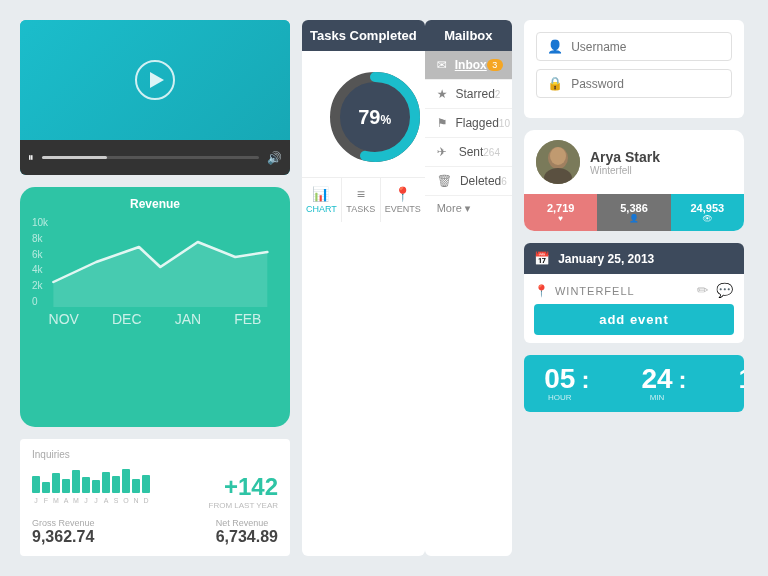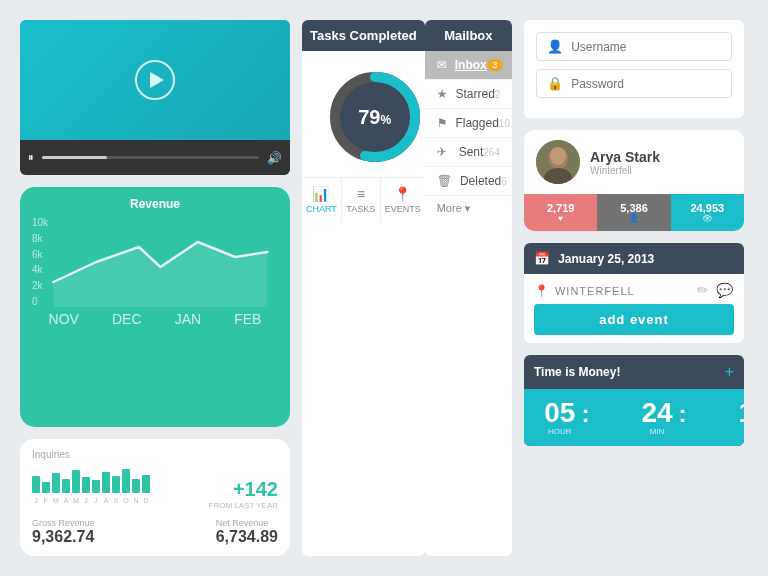--- a/index.html
+++ b/index.html
@@ -131,21 +131,21 @@
       justify-content: space-between;
     }
     .y-label {
       color: rgba(255,255,255,0.65);
       font-size: 10px;
     }
 
     
     .stats-row {
       background: #fff;
-      border-radius: 14px;
+      border-radius: 4px;
       padding: 10px 12px;
     }
     .inquiries-label {
       color: #aaa;
       font-size: 10px;
       margin-bottom: 5px;
     }
     .bar-sparkline {
       display: flex;
       align-items: flex-end;
@@ -164,21 +164,21 @@
       margin-bottom: 6px;
     }
     .spark-lbl {
       width: 8px;
       color: #bbb;
       font-size: 7px;
       text-align: center;
     }
     .revenue-plus {
       color: #2ec4a5;
-      font-size: 20px;
+      font-size: 24px;
       font-weight: 700;
       text-align: right;
     }
     .from-last-year {
       color: #bbb;
       font-size: 8px;
       text-align: right;
     }
     .gross-net {
       display: flex;
@@ -702,24 +702,20 @@
           <div class="cal-actions">
             <span class="cal-action-icon">✏</span>
             <span class="cal-action-icon">💬</span>
           </div>
         </div>
         <button class="add-event-btn">add event</button>
       </div>
     </div>
 
     <div class="timer-card">
-      <div class="timer-header">
-        <span class="timer-title">Time is Money!</span>
-        <span class="timer-plus">+</span>
-      </div>
       <div class="timer-display">
         <div class="timer-block">
           <div class="timer-num">05</div>
           <div class="timer-unit">HOUR</div>
         </div>
         <div class="timer-colon">:</div>
         <div class="timer-block">
           <div class="timer-num">24</div>
           <div class="timer-unit">MIN</div>
         </div>

